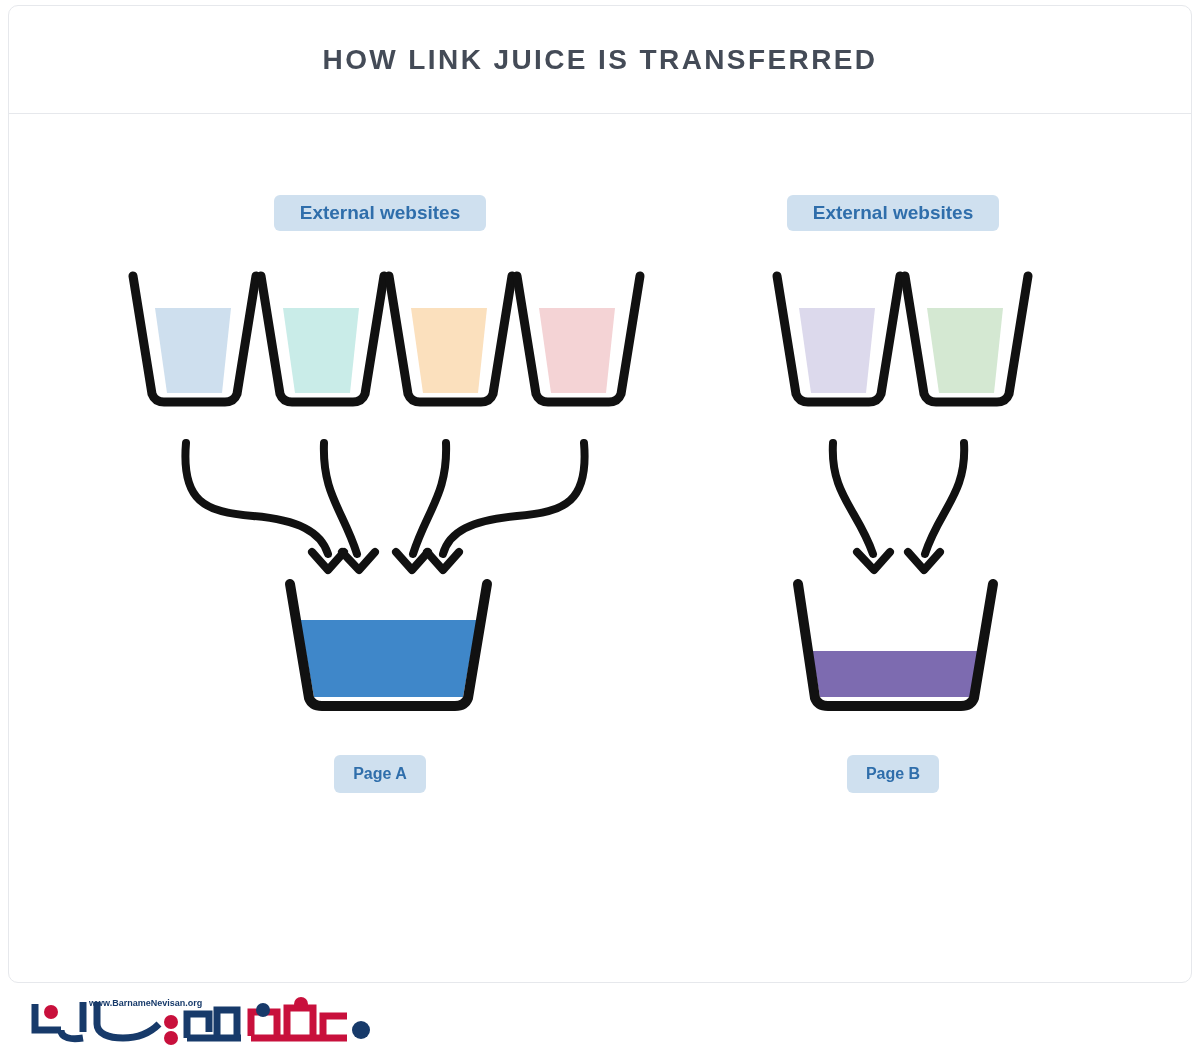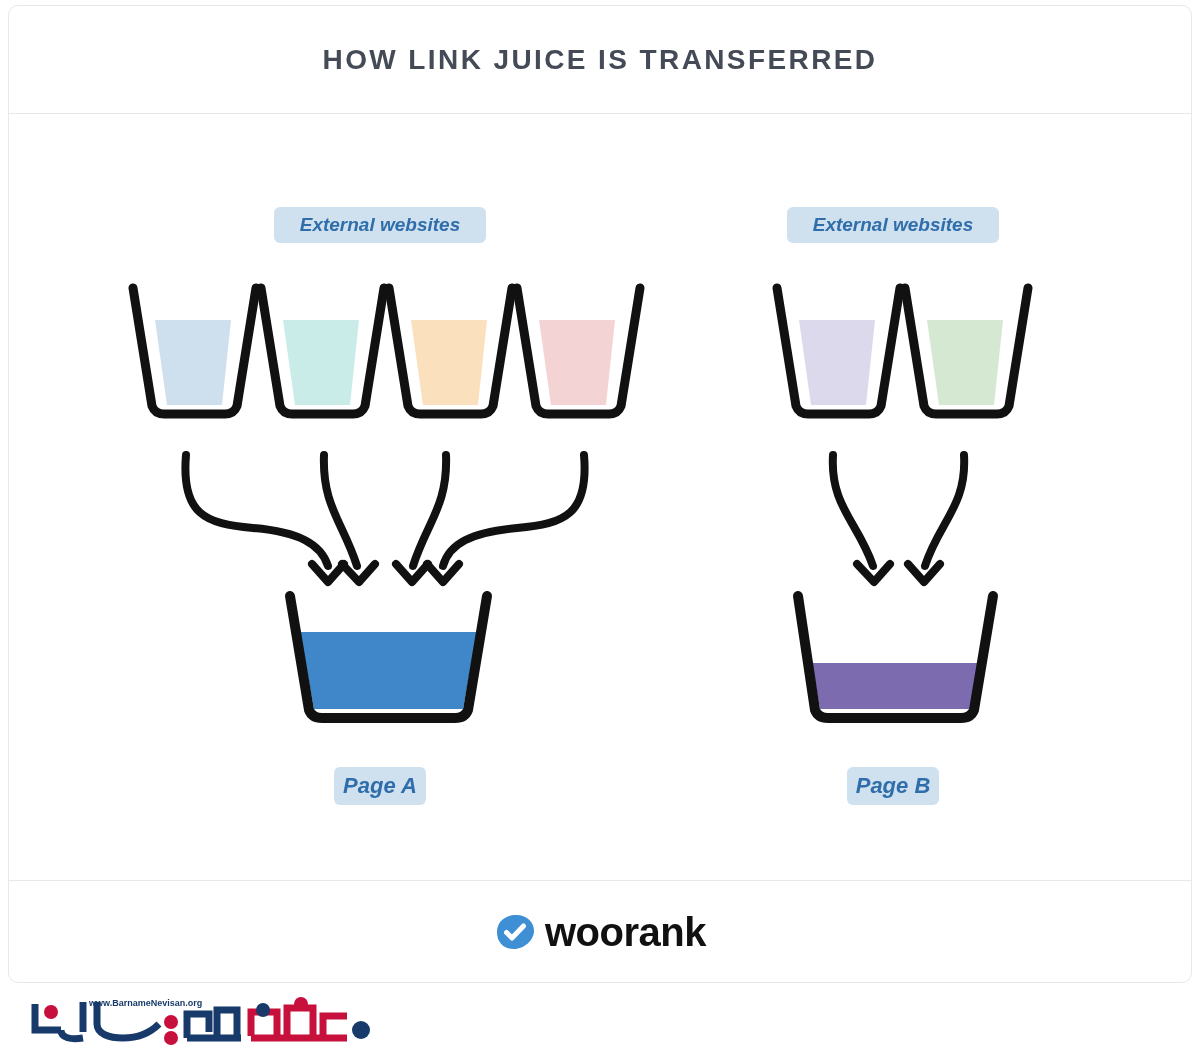--- a/index.html
+++ b/index.html
@@ -55,24 +55,23 @@
     font-weight: bold;
     letter-spacing: 2.4px;
     color: #444b57;
     text-transform: uppercase;
     white-space: nowrap;
   }
 
   .card-body {
     position: absolute;
     left: 0;
-    top: 108px;
+    top: 96px;
     width: 100%;
     height: 766px;
-    font-style: italic;
   }
 
   .card-footer {
     position: absolute;
     left: 0;
     top: 874px;
     width: 100%;
     height: 103px;
     border-top: 1px solid #e6e8ec;
     box-sizing: border-box;
@@ -108,21 +107,21 @@
     height: 36px;
     font-size: 19px;
     padding: 0 16px;
     top: 93px;
   }
   .badge-ext.left  { left: 265px; width: 212px; }
   .badge-ext.right { left: 778px; width: 212px; }
 
   .badge-page {
     height: 38px;
-    font-size: 22px;
+    font-size: 16px;
     padding: 0 16px;
     top: 653px;
   }
   .badge-page.left  { left: 325px; width: 92px; }
   .badge-page.right { left: 838px; width: 92px; }
 
   
   .logo-wrap {
     display: flex;
     align-items: center;
@@ -235,29 +234,20 @@
 
       <div class="badge badge-ext left">External websites</div>
 
       <div class="badge badge-ext right">External websites</div>
 
       <div class="badge badge-page left">Page A</div>
 
       <div class="badge badge-page right">Page B</div>
     </div>
 
-    <div class="card-footer">
-      <div class="logo-wrap">
-        <svg class="logo-mark" width="42" height="38" viewBox="0 0 42 38">
-          <path d="M3 19 C3 8 12 2 22 2 C33 2 40 9 40 18 C40 27 30 36 20 36 C10 36 3 30 3 19 Z" fill="#3f8fd4"></path>
-          <path d="M12.5 19.5 L18 25 L29.5 13" fill="none" stroke="#ffffff" stroke-width="5" stroke-linecap="round" stroke-linejoin="round"></path>
-        </svg>
-        <span class="logo-text">woorank</span>
-      </div>
-    </div>
 
   </div>
 
   <div class="watermark">
     <svg width="350" height="58" viewBox="0 0 350 58" xmlns="http://www.w3.org/2000/svg">
 
       <g fill="none" stroke="#173a6a" stroke-width="7">
         <path d="M4 14 L4 40 L30 40"></path>
         <path d="M52 12 L52 42"></path>
         <path d="M66 12 L66 34 C66 44 78 48 92 48 C108 48 120 42 128 34"></path>

